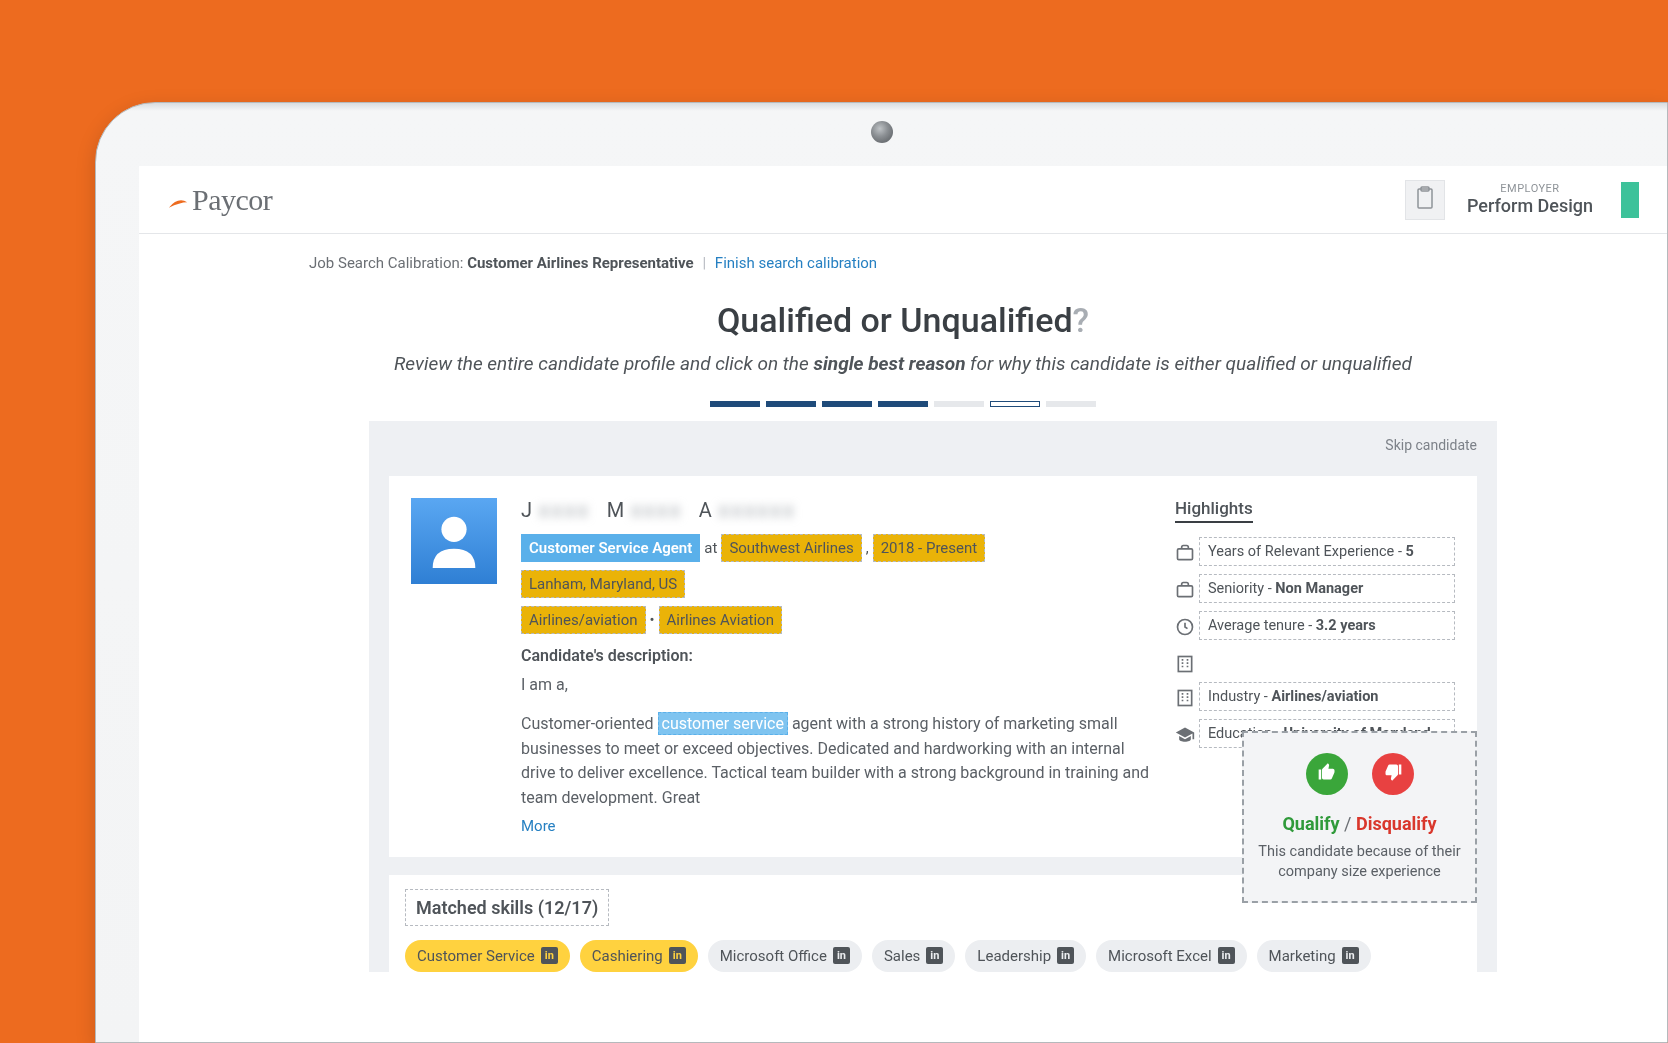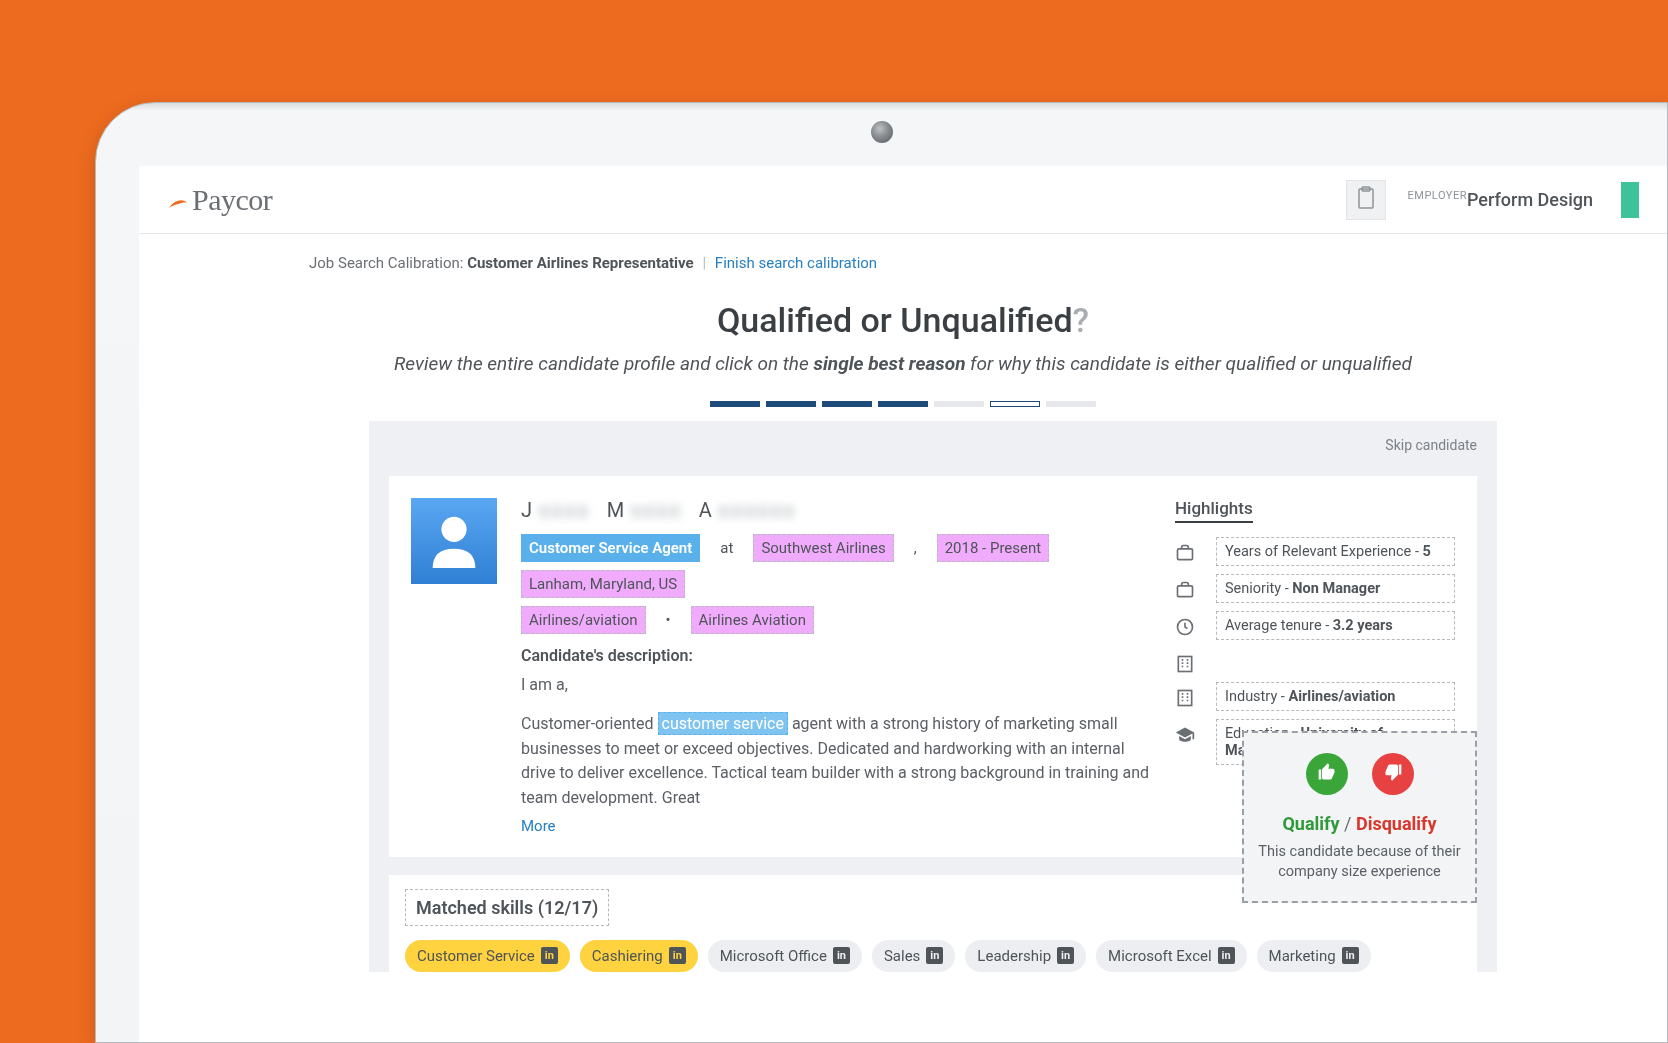--- a/index.html
+++ b/index.html
@@ -54,21 +54,21 @@
   width: 22px; height: 22px; position: relative; top: -1px;
 }
 .topbar-right { margin-left: auto; display: flex; align-items: center; gap: 22px; }
 .clipboard-btn {
   width: 40px; height: 40px;
   background: #f0f1f3;
   border: 1px solid #e2e4e7;
   display: flex; align-items: center; justify-content: center;
   color: #8e9398;
 }
-.employer { display: flex; flex-direction: row; line-height: 1.2; }
+.employer { display: flex; flex-direction: column; line-height: 1.2; align-items: center; }
 .employer .label { font-size: 11px; letter-spacing: 0.5px; color: #8e9398; text-transform: uppercase; }
 .employer .value { font-size: 18px; color: #4f5459; font-weight: 500; }
 .green-btn {
   width: 18px; height: 36px; background: #3dc29a; margin-left: 6px;
 }
 .content { padding: 20px 0 0 0; }
 .breadcrumb {
   font-size: 15px; color: #6b6f74;
   padding: 0 0 0 170px;
   margin-bottom: 28px;
@@ -115,46 +115,46 @@
   background: linear-gradient(180deg,#5aa7f2 0,#2f7fd4 100%);
   display: flex; align-items: center; justify-content: center;
 }
 .avatar svg { width: 62px; height: 62px; }
 .profile { flex: 1; min-width: 0; }
 .name { font-size: 20px; color: #9aa0a6; letter-spacing: 3px; margin-bottom: 12px; }
 .name .initial { color: #4f5459; font-weight: 400; margin-right: 4px; }
 .name .blur { filter: blur(5px); }
 .selectable-row {
   display: flex; flex-wrap: wrap; align-items: center;
-  gap: 20px; margin-bottom: 8px;
+  gap: 4px; margin-bottom: 8px;
 }
 .selectable {
   border: 1px dashed #b6bac0;
   padding: 4px 7px;
   font-size: 15px;
   color: #4f5459;
-  background: #f0abfc;
+  background: #eab308;
 }
 .selectable.highlighted {
   background: #5ab0ea; color: #fff; border: 1px dashed #5ab0ea;
   font-weight: 600;
 }
 .inline-text { font-size: 15px; color: #4f5459; }
 .desc-label { font-size: 16px; font-weight: 600; color: #4f5459; margin-top: 12px; margin-bottom: 8px; }
 .desc-body { font-size: 16px; color: #5b6066; line-height: 1.55; }
 .desc-body .hl { background: #7fc4f0; color: #fff; padding: 1px 3px; border: 1px dashed #5ab0ea; }
 .more-link { color: #2680c2; font-size: 15px; margin-top: 4px; display: inline-block; }
 .highlights { width: 280px; flex-shrink: 0; }
 .highlights h3 {
   font-size: 17px; font-weight: 500; color: #4f5459;
   border-bottom: 2px solid #3a3f44; display: inline-block; padding-bottom: 3px;
   margin-bottom: 14px;
 }
 .hi-row {
-  display: flex; align-items: flex-start; gap: 21px; margin-bottom: 8px;
+  display: flex; align-items: flex-start; gap: 4px; margin-bottom: 8px;
 }
 .hi-icon { width: 20px; height: 20px; color: #6b6f74; flex-shrink: 0; margin-top: 6px; }
 .hi-box {
   border: 1px dashed #b6bac0; padding: 5px 8px; font-size: 14.5px; color: #4f5459;
   flex: 1;
 }
 .hi-box .bold { font-weight: 700; }
 .skills-section {
   background: #fff; margin-top: 18px; padding: 14px 16px 0 16px;
 }

